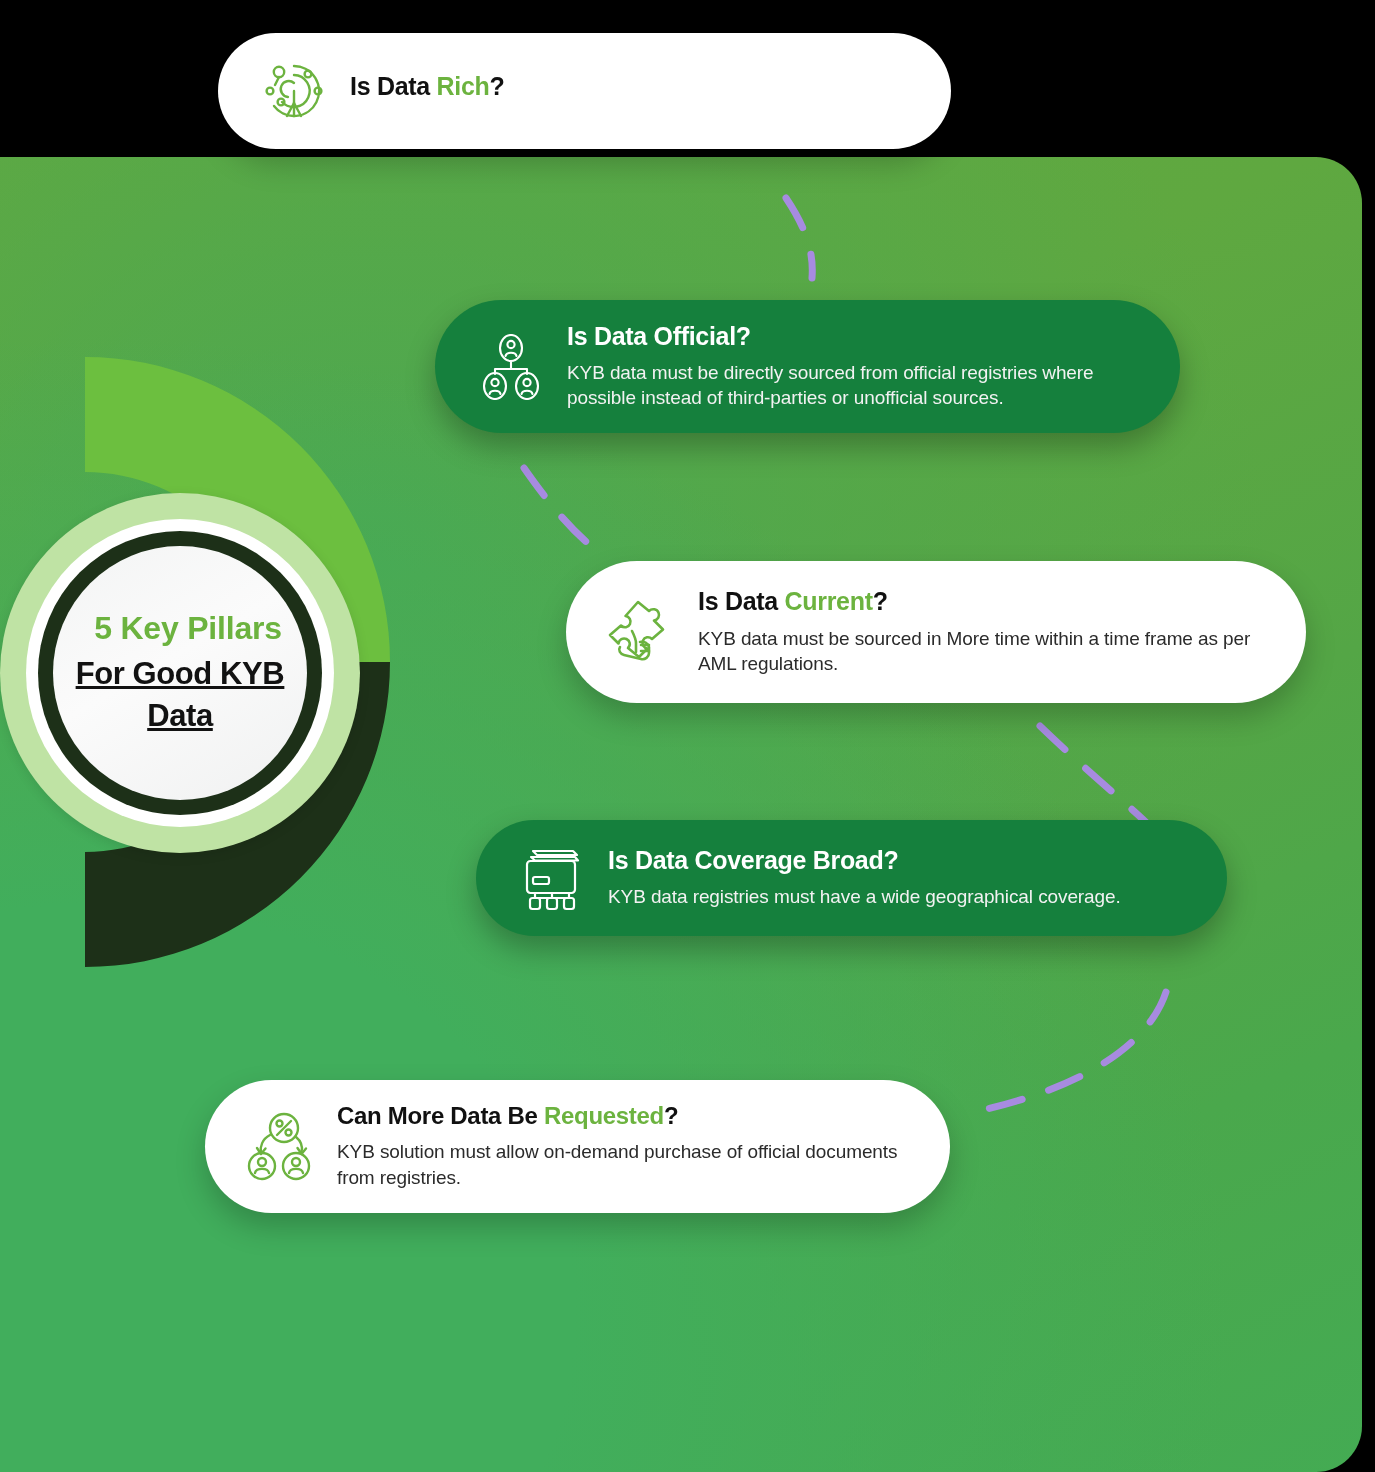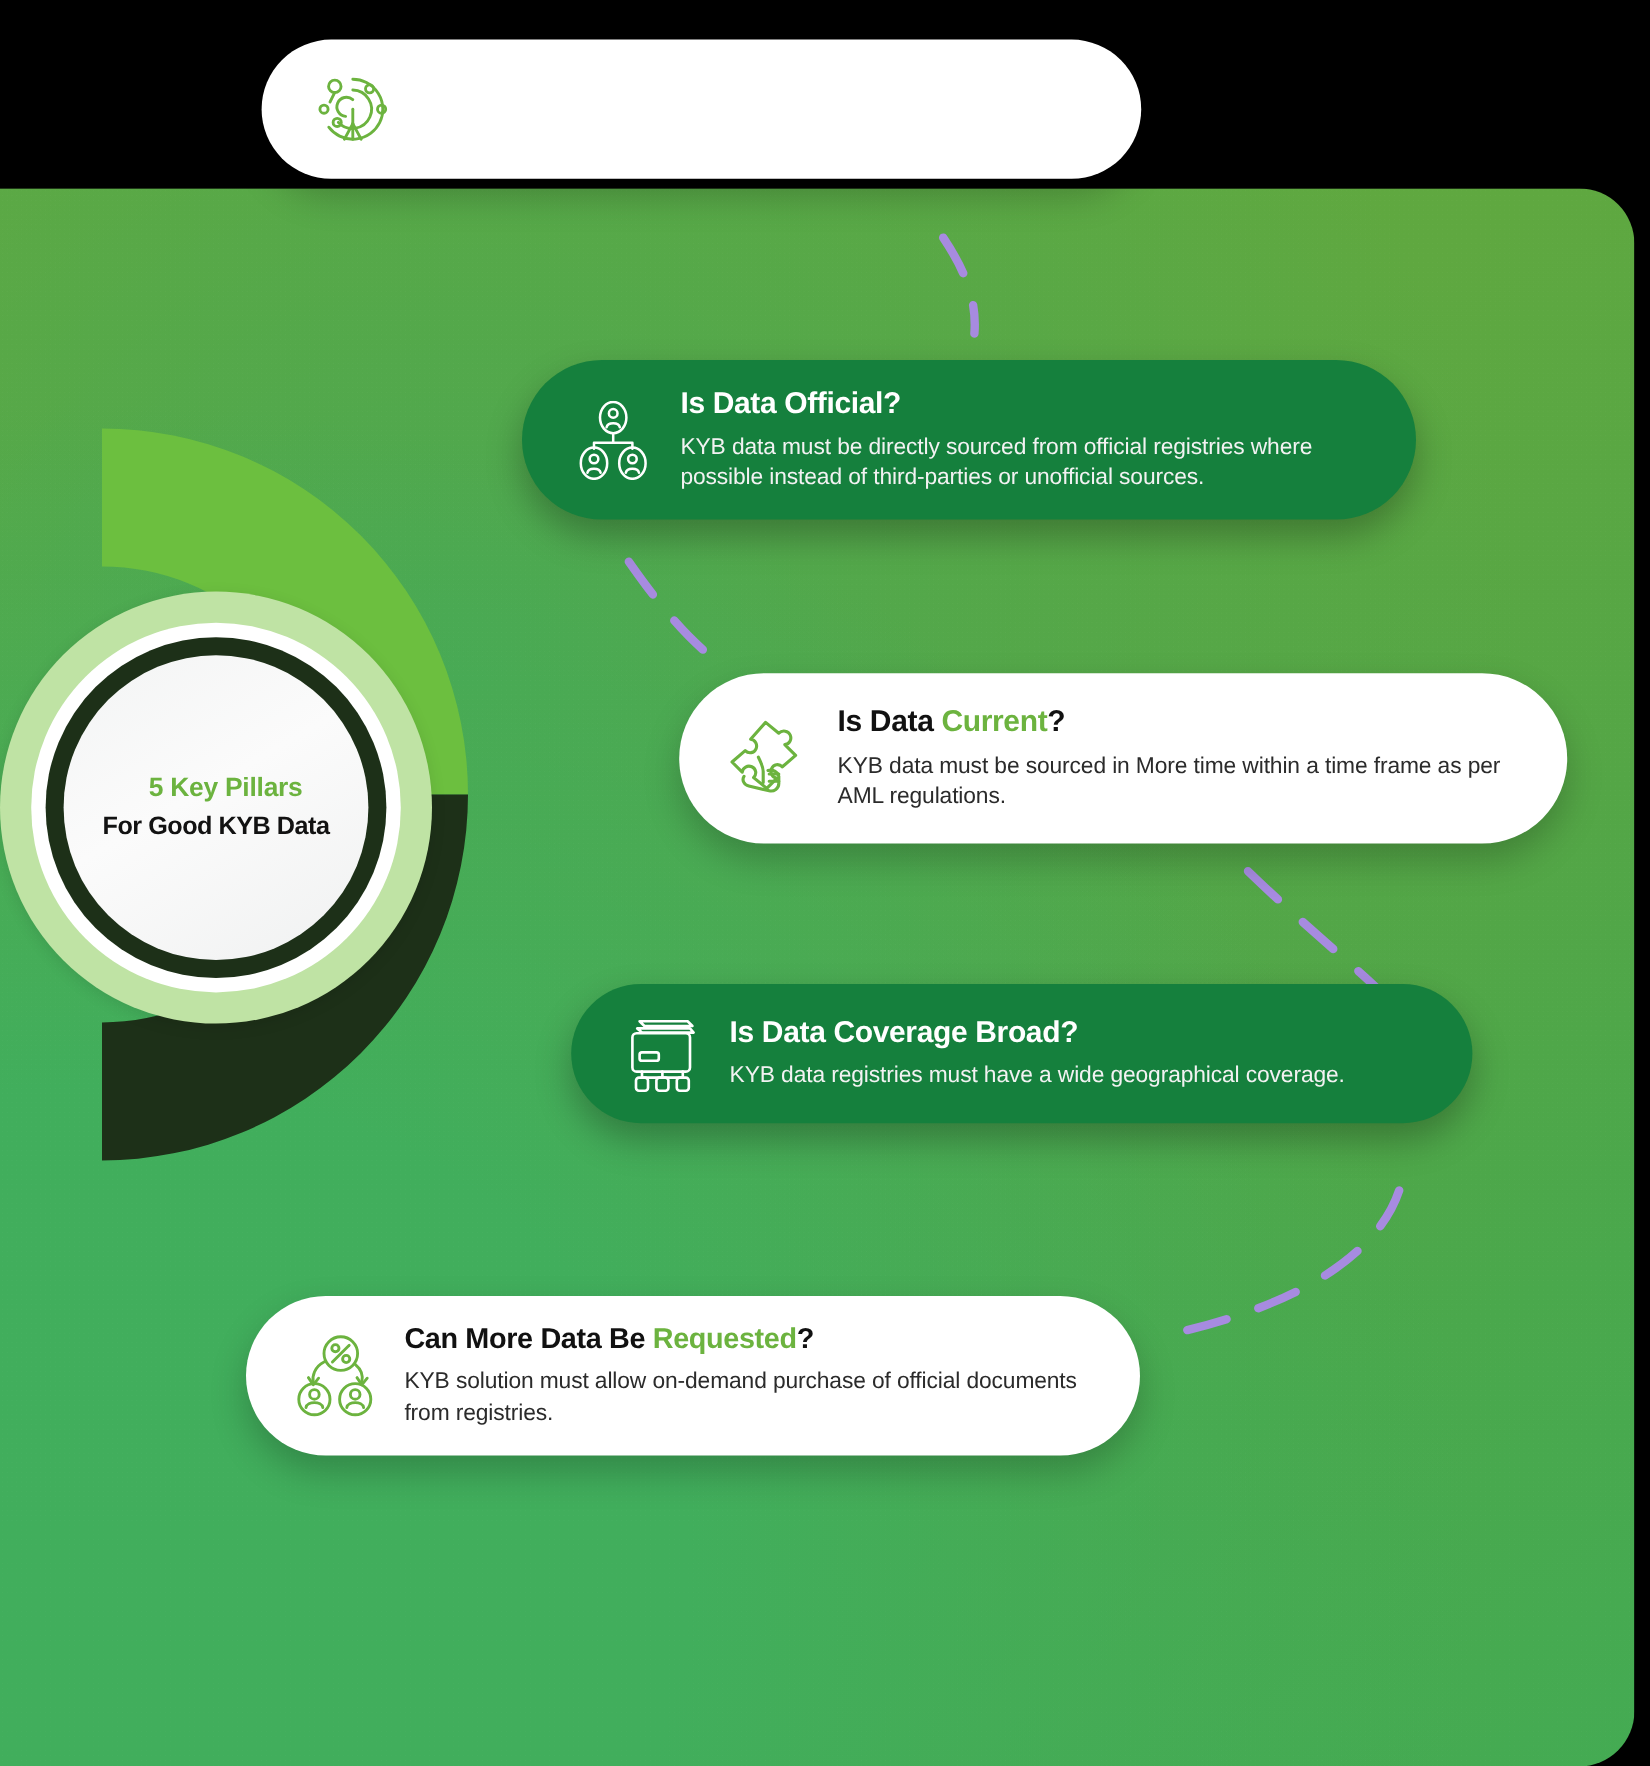--- a/index.html
+++ b/index.html
@@ -39,22 +39,22 @@
     box-shadow:0 3px 12px rgba(0,0,0,.10);
   }
   #hub .ring-white{ position:absolute; inset:26px; border-radius:50%; background:#ffffff; }
   #hub .ring-dark{ position:absolute; inset:38px; border-radius:50%; background:#1d3018; }
   #hub .core{
     position:absolute; inset:53px; border-radius:50%;
     background:linear-gradient(150deg,#f3f4f4 0%, #fbfbfb 45%, #f0f1f1 100%);
     display:flex; flex-direction:column; align-items:center; justify-content:center;
     text-align:center; padding:0 16px;
   }
-  #hub .core .t1{ color:#6cb33f; font-size:22px; font-weight:700; letter-spacing:-.2px; line-height:1.2;margin-left:16px; }
-  #hub .core .t2{ color:#121212; font-size:21px; font-weight:700; letter-spacing:-.4px; line-height:1.36; margin-top:6px; }
+  #hub .core .t1{ color:#6cb33f; font-size:32px; font-weight:700; letter-spacing:-.2px; line-height:1.2;margin-left:16px; }
+  #hub .core .t2{ color:#121212; font-size:31px; font-weight:700; letter-spacing:-.4px; line-height:1.36; margin-top:6px;text-decoration:underline; }
 
   
   #dashes{ position:absolute; left:0; top:0; width:1375px; height:1472px; pointer-events:none; }
 
   
   .card{
     position:absolute; display:flex; align-items:center; gap:20px;
     border-radius:999px;
     padding:22px 46px 22px 40px;
   }
@@ -127,20 +127,21 @@
         <path d="M33 45 L40 58"></path>
         <circle cx="18" cy="14" r="5.2"></circle>
         <path d="M18 19 L14 27"></path>
         <circle cx="9" cy="33" r="3.4"></circle>
         <circle cx="57" cy="33" r="3.4"></circle>
         <circle cx="47" cy="16" r="3.4"></circle>
         <circle cx="20" cy="44" r="3.4"></circle>
       </svg>
     </div>
     <div class="txt">
+      <h3><span>Is Data </span><span class="hl">Rich</span><span>?</span></h3>
     </div>
   </div>
 
   <div id="card2" class="card dark">
     <div class="ico">
       <svg width="66" height="66" viewBox="0 0 66 66" fill="none" stroke="#ffffff" stroke-width="2.1" stroke-linecap="round" stroke-linejoin="round">
         <ellipse cx="33" cy="14" rx="11" ry="13"></ellipse>
         <circle cx="33" cy="10.5" r="3.6"></circle>
         <path d="M27.5 22 C28.4 17.6 37.6 17.6 38.5 22"></path>
         <path d="M33 27 L33 35 M17 35 L49 35 M17 35 L17 40 M49 35 L49 40"></path>

